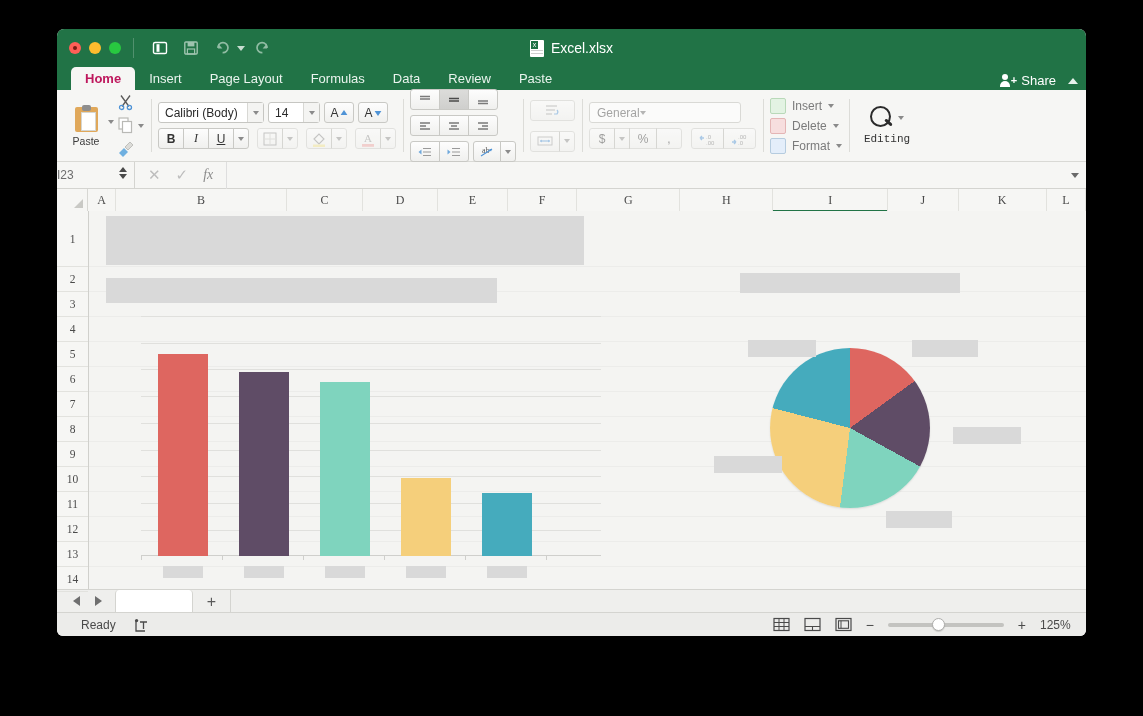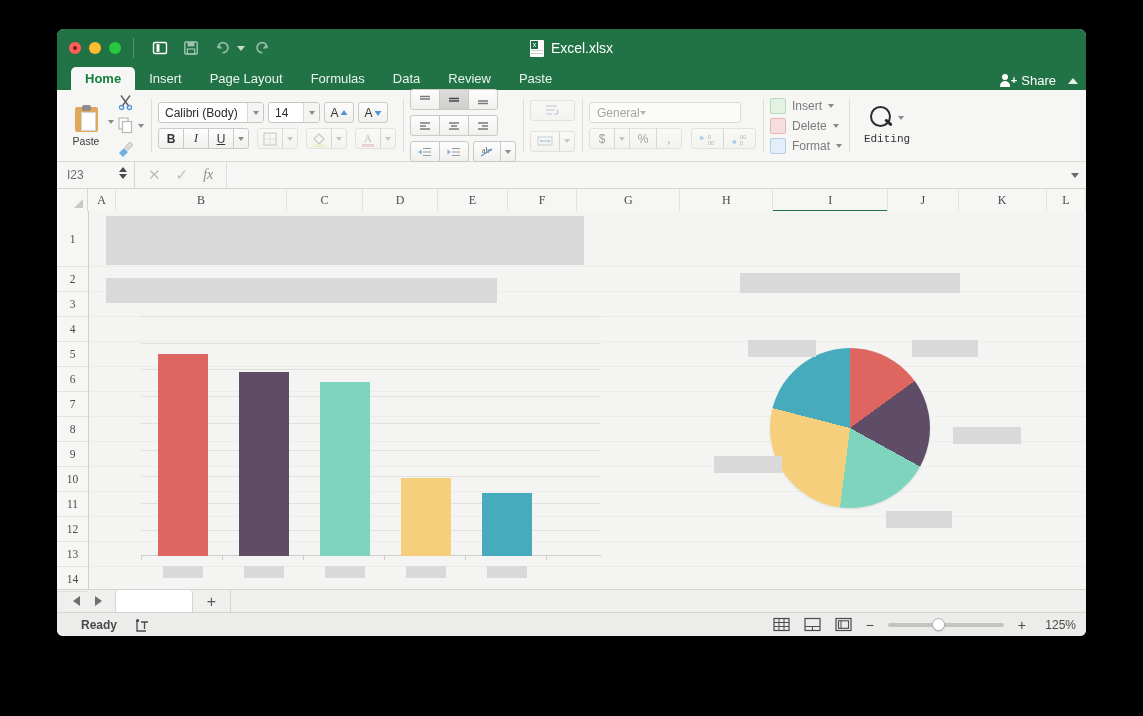--- a/index.html
+++ b/index.html
@@ -89,21 +89,21 @@
 
   
   .tabsrow {
     height: 23px; background:#217346; display:flex; align-items:flex-end;
     padding-left: 14px; position:relative;
   }
   .tab {
     font-size:13px; color:#eaf4ee; padding: 0 14px; height:23px; line-height:23px;
   }
   .tab.active {
-    background:#f6f6f4; color:#15803d; border-radius:5px 5px 0 0; font-weight:bold;margin-top:32px;
+    background:#f6f6f4; color:#be185d; border-radius:5px 5px 0 0; font-weight:bold;margin-top:32px;
   }
   .share-area {
     position:absolute; right:8px; bottom:2px; display:flex; align-items:center; gap:12px;
   }
   .share-btn { display:flex; align-items:center; gap:5px; color:#fff; font-size:13px; }
   .person-plus { position:relative; width:15px; height:13px; }
   .person-plus::before {
     content:""; position:absolute; left:1px; top:0; width:6px;height:6px;border-radius:50%;
     background:#fff;
   }
@@ -206,21 +206,21 @@
     transform:rotate(42deg); border-radius:2px;
   }
   .edit-lbl { font-size:11px; color:#333; margin-top:3px; }
 
   
   .formulabar {
     height:27px; background:#f6f6f4; border-bottom:1px solid #d4d4d0;
     display:flex; align-items:center; position:relative;
   }
   .namebox {
-    width:78px; height:27px; display:flex; align-items:center; padding-left:10px;
+    width:78px; height:27px; display:flex; align-items:center; padding-left:0;
     font-size:12px; color:#6d6d6d; border-right:1px solid #d4d4d0; position:relative;
   }
   .spin { position:absolute; right:7px; top:5px; display:flex;flex-direction:column;gap:2px;}
   .spin i { width:0;height:0;border-left:4px solid transparent;border-right:4px solid transparent;}
   .spin .up { border-bottom:5px solid #4a4a4a; }
   .spin .dn { border-top:5px solid #4a4a4a; }
   .fb-icons { display:flex; align-items:center; gap:15px; padding:0 13px; }
   .fb-x { color:#bdbdbd; font-size:15px; }
   .fb-ck { color:#bdbdbd; font-size:15px; }
   .fb-fx { color:#8b8b8b; font-size:14px; font-family:"Liberation Serif",serif; font-style:italic;}
@@ -281,30 +281,30 @@
     margin-left:6px; border-radius: 4px 4px 0 0;
   }
   .addsheet { width:38px; text-align:center; font-size:16px; color:#5a5a5a; line-height:23px;
     border-right:1px solid #d4d4d0; }
 
   
   .statusbar {
     height:24px; background:#ececea; border-top:1px solid #d4d4d0;
     display:flex; align-items:center; position:relative;
   }
-  .ready { font-size:12px; color:#4a4a4a; margin-left:24px;font-weight:bold; }
+  .ready { font-size:12px; color:#4a4a4a; margin-left:24px; }
   .layout-ico { margin-left:18px; width:16px;height:14px; position:relative; }
   .status-right { position:absolute; right:10px; display:flex; align-items:center; gap:14px; }
   .viewbtn { width:17px;height:15px; position:relative; }
   .zoomslider { width:116px; height:4px; background:#c3c3c0; border-radius:2px; position:relative; }
   .zoomknob {
     position:absolute; left:44px; top:-5px; width:13px;height:13px;border-radius:50%;
     background:#fff; border:1px solid #aeaeac; box-shadow:0 1px 1px rgba(0,0,0,0.15);
   }
-  .zlabel { font-size:12px; color:#4a4a4a; width:36px; text-align:right; }
+  .zlabel { font-size:12px; color:#4a4a4a; width:36px; }
   .zsign { font-size:14px; color:#4a4a4a; }
 </style>
 </head>
 <body>
 
 <div id="root">
   <div class="window">
 
     <div class="titlebar">
       <div class="traffic">

